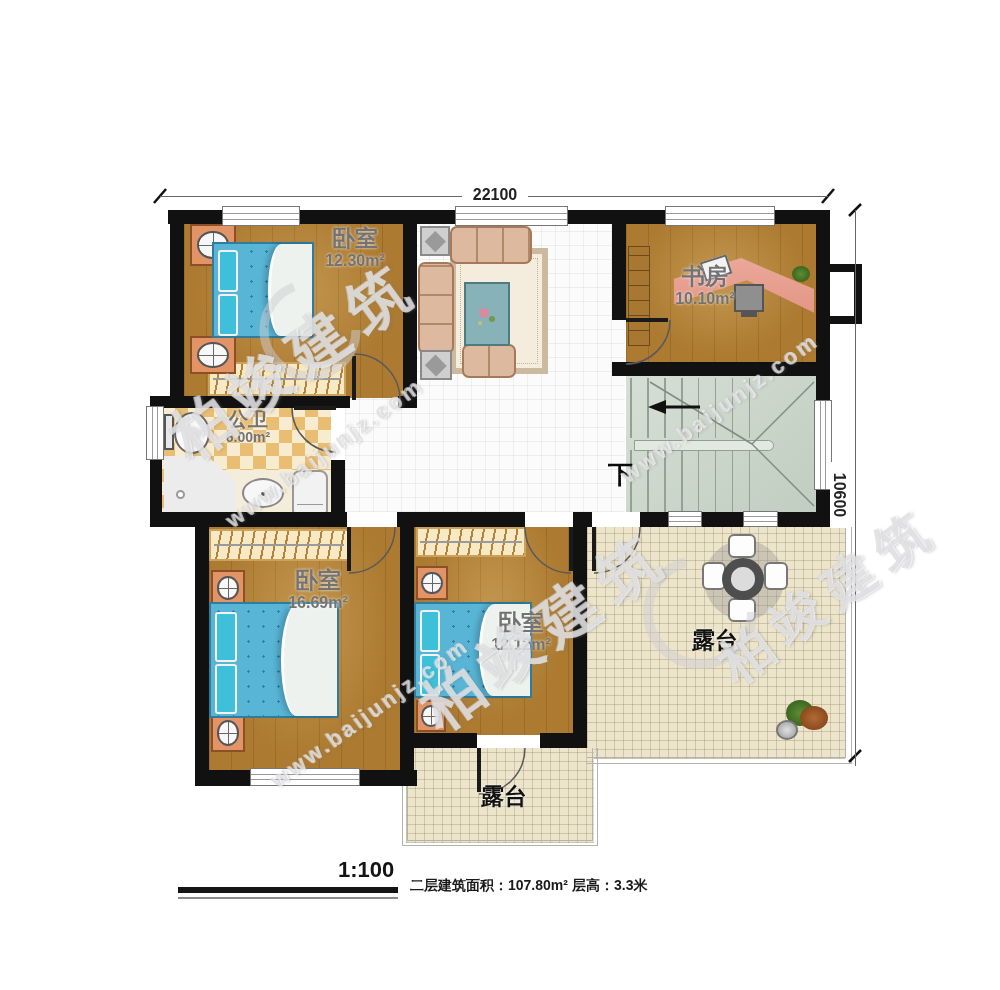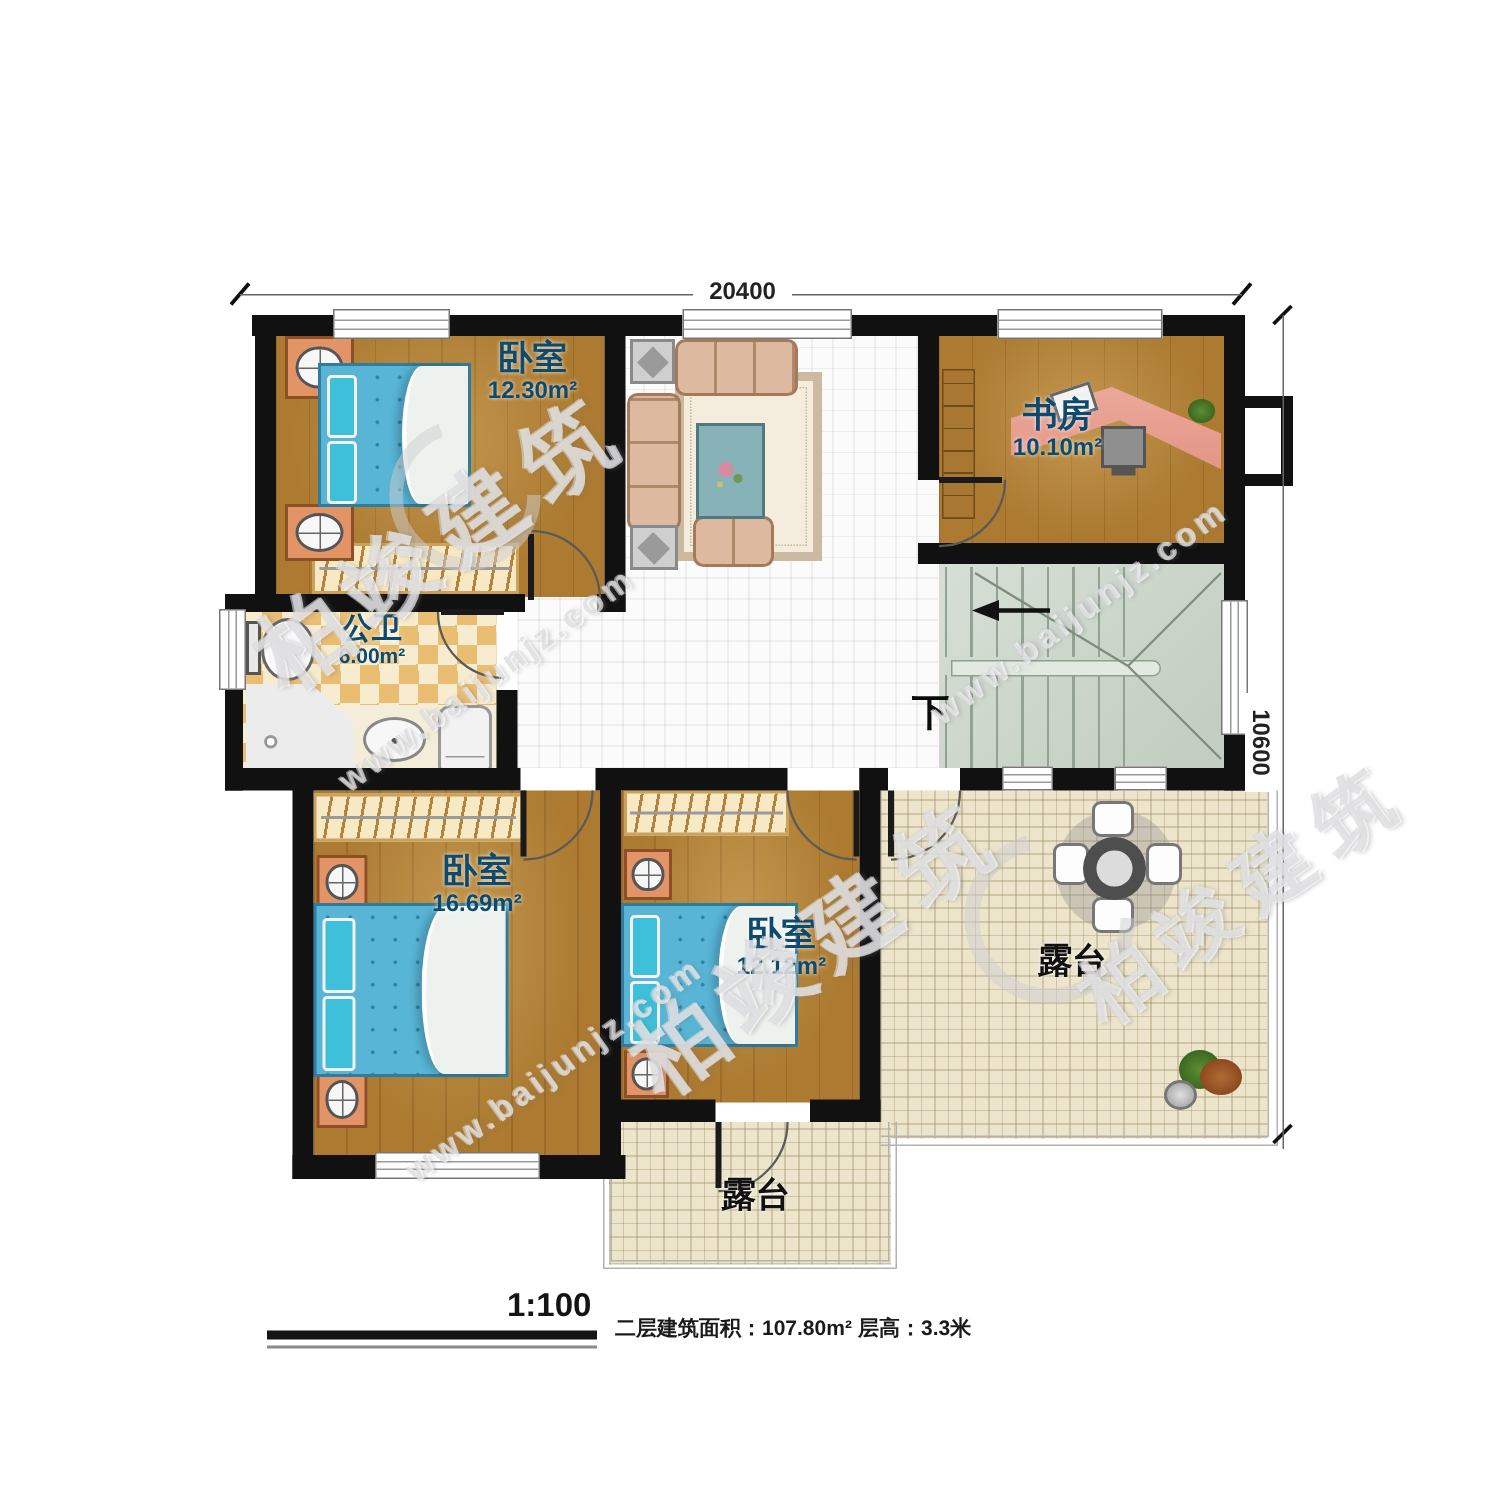--- a/index.html
+++ b/index.html
@@ -74,21 +74,21 @@
   .sink::after{content:"";position:absolute;left:45%;top:45%;width:4px;height:4px;border-radius:50%;background:#555;}
   .washer{position:absolute;background:#f2f2f2;border:2px solid #999;border-radius:8px 8px 3px 3px;box-sizing:border-box;}
   .washer::after{content:"";position:absolute;left:8%;right:8%;bottom:18%;height:1px;background:#999;}
   
   .t-shadow{position:absolute;border-radius:50%;background:rgba(140,140,140,.35);}
   .t-table{position:absolute;border-radius:50%;background:#4e4e4e;}
   .t-table::after{content:"";position:absolute;inset:22%;border-radius:50%;background:#dcdcdc;}
   .t-chair{position:absolute;background:#fdfdfd;border:2px solid #777;border-radius:6px;box-sizing:border-box;}
   .pot-plant{position:absolute;border-radius:50%;}
   
-  .room-label{position:absolute;text-align:center;color:#0c4a6e;line-height:1.12;
+  .room-label{position:absolute;text-align:center;color:#737373;line-height:1.12;
     text-shadow:0 0 3px rgba(255,255,255,.85);}
   .room-label .nm{font-size:23px;font-weight:900;}
   .room-label .ar{font-size:16px;font-weight:700;}
   .room-label.small .nm{font-size:20px;}
   .room-label.small .ar{font-size:14px;}
   .terr-label{position:absolute;font-size:23px;font-weight:900;color:#111;text-align:center;
     text-shadow:0 0 3px rgba(255,255,255,.85);}
   .down-label{position:absolute;font-size:25px;font-weight:900;color:#0a0a0a;}
   
   .dim-line{position:absolute;}
@@ -293,21 +293,21 @@
   </div>
   <div class="room-label" style="left:462px;top:610px;width:118px">
     <div class="nm">卧室</div>
     <div class="ar">12.12m²</div>
   </div>
   <div class="terr-label" style="left:665px;top:625px;width:100px">露台</div>
   <div class="terr-label" style="left:454px;top:781px;width:100px">露台</div>
   <div class="down-label" style="left:608px;top:458px">下</div>
 
   <div class="dim-line" style="left:160px;top:196px;width:668px;border-top:1px solid #666"></div>
-  <div class="dim-label" style="left:462px;top:186px;width:66px">20400</div>
+  <div class="dim-label" style="left:462px;top:186px;width:66px">22100</div>
   <div class="dim-line" style="left:855px;top:210px;height:556px;border-left:1px solid #666"></div>
   <div class="dim-label" style="left:848px;top:462px;width:66px;transform:rotate(90deg);transform-origin:0 0">10600</div>
 
   <div class="wm brand" style="left:150px;top:320px">柏竣建筑</div>
   <div class="wm url" style="left:205px;top:440px">www.baijunjz.com</div>
   <div class="wm brand" style="left:400px;top:590px">柏竣建筑</div>
   <div class="wm url" style="left:600px;top:395px">www.baijunjz.com</div>
   <div class="wm brand" style="left:700px;top:560px;font-size:52px">柏竣建筑</div>
   <div class="wm url" style="left:250px;top:700px">www.baijunjz.com</div>
 

